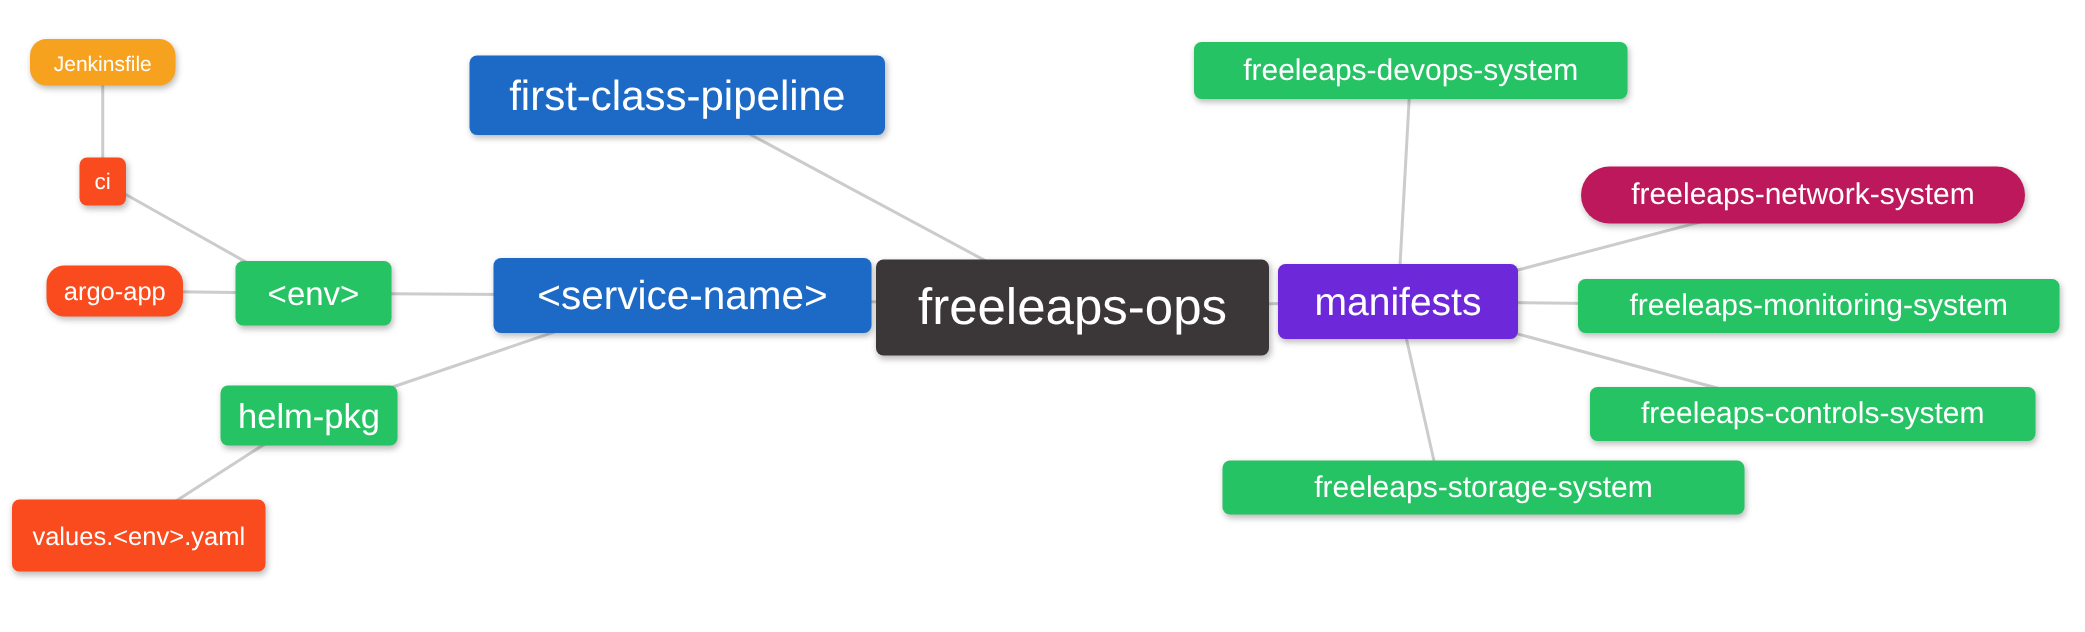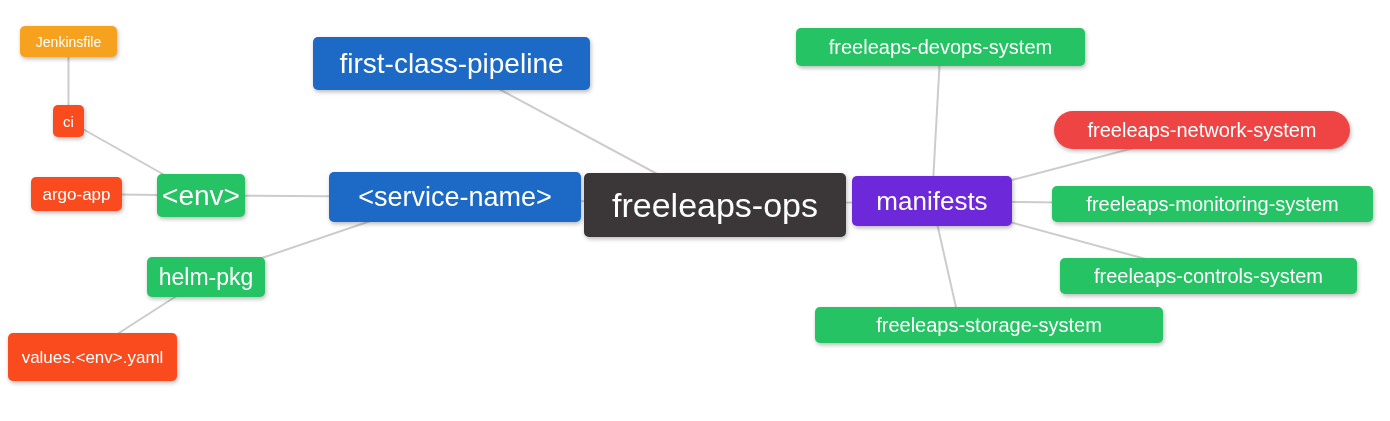--- a/index.html
+++ b/index.html
@@ -48,28 +48,28 @@
       <line x1="451.5" y1="63.5" x2="715" y2="205" stroke="#CCCCCC" stroke-width="2"></line>
       <line x1="441" y1="197" x2="715" y2="205" stroke="#CCCCCC" stroke-width="2"></line>
       <line x1="715" y1="205" x2="932" y2="201" stroke="#CCCCCC" stroke-width="2"></line>
       <line x1="932" y1="201" x2="940.5" y2="47" stroke="#CCCCCC" stroke-width="2"></line>
       <line x1="932" y1="201" x2="1202" y2="130" stroke="#CCCCCC" stroke-width="2"></line>
       <line x1="932" y1="201" x2="1212.5" y2="204" stroke="#CCCCCC" stroke-width="2"></line>
       <line x1="932" y1="201" x2="1208.5" y2="276" stroke="#CCCCCC" stroke-width="2"></line>
       <line x1="932" y1="201" x2="960" y2="325" stroke="#CCCCCC" stroke-width="2"></line>
     </svg>
 
-<div class="node" style="left: 20px; top: 26px; width: 97px; height: 31px; font-size: 14px; background: rgb(247, 162, 31); color: rgb(255, 255, 255);">Jenkinsfile</div>
+<div class="node" style="left: 20px; top: 26px; width: 97px; height: 31px; font-size: 14px; background: rgb(247, 162, 31); color: rgb(255, 255, 255); border-radius: 11px;">Jenkinsfile</div>
     <div class="node" style="left: 53px; top: 105px; width: 31px; height: 32px; font-size: 15px; background: rgb(249, 75, 30); color: rgb(255, 255, 255);">ci</div>
-    <div class="node" style="left: 31px; top: 177px; width: 91px; height: 34px; font-size: 17px; background: rgb(249, 75, 30); color: rgb(255, 255, 255);">argo-app</div>
-    <div class="node" style="left: 157px; top: 174px; width: 88px; height: 43px; font-size: 28px; background: rgb(38, 195, 101); color: rgb(255, 255, 255);">&lt;env&gt;</div>
+    <div class="node" style="left: 31px; top: 177px; width: 91px; height: 34px; font-size: 17px; background: rgb(249, 75, 30); color: rgb(255, 255, 255); border-radius: 12px;">argo-app</div>
+    <div class="node" style="left: 157px; top: 174px; width: 104px; height: 43px; font-size: 22px; background: rgb(38, 195, 101); color: rgb(255, 255, 255);">&lt;env&gt;</div>
     <div class="node" style="left: 313px; top: 37px; width: 277px; height: 53px; font-size: 28px; background: rgb(28, 105, 198); color: rgb(255, 255, 255);">first-class-pipeline</div>
     <div class="node" style="left: 315px; top: 172px; width: 252px; height: 50px; font-size: 27px; background: rgb(28, 105, 198); color: rgb(255, 255, 255); margin-left: 14px;">&lt;service-name&gt;</div>
     <div class="node" style="left: 584px; top: 173px; width: 262px; height: 64px; font-size: 34px; background: rgb(59, 55, 56); color: rgb(255, 255, 255);">freeleaps-ops</div>
     <div class="node" style="left: 852px; top: 176px; width: 160px; height: 50px; font-size: 26px; background: #6d28d9; color: rgb(255, 255, 255);">manifests</div>
     <div class="node" style="left: 147px; top: 257px; width: 118px; height: 40px; font-size: 23px; background: rgb(38, 195, 101); color: rgb(255, 255, 255);">helm-pkg</div>
     <div class="node" style="left: 8px; top: 333px; width: 169px; height: 48px; font-size: 17px; background: rgb(249, 75, 30); color: rgb(255, 255, 255);">values.&lt;env&gt;.yaml</div>
     <div class="node" style="left: 796px; top: 28px; width: 289px; height: 38px; font-size: 20px; background: rgb(38, 195, 101); color: rgb(255, 255, 255);">freeleaps-devops-system</div>
-    <div class="node" style="left: 1054px; top: 111px; width: 296px; height: 38px; font-size: 20px; background: #ef4444; color: rgb(255, 255, 255); border-radius: 19px;">freeleaps-network-system</div>
+    <div class="node" style="left: 1054px; top: 111px; width: 296px; height: 38px; font-size: 20px; background: #be185d; color: rgb(255, 255, 255); border-radius: 19px;">freeleaps-network-system</div>
     <div class="node" style="left: 1052px; top: 186px; width: 321px; height: 36px; font-size: 20px; background: rgb(38, 195, 101); color: rgb(255, 255, 255);">freeleaps-monitoring-system</div>
     <div class="node" style="left: 1060px; top: 258px; width: 297px; height: 36px; font-size: 20px; background: rgb(38, 195, 101); color: rgb(255, 255, 255);">freeleaps-controls-system</div>
     <div class="node" style="left: 815px; top: 307px; width: 348px; height: 36px; font-size: 20px; background: rgb(38, 195, 101); color: rgb(255, 255, 255);">freeleaps-storage-system</div>
   </div>
 
 </body></html>

